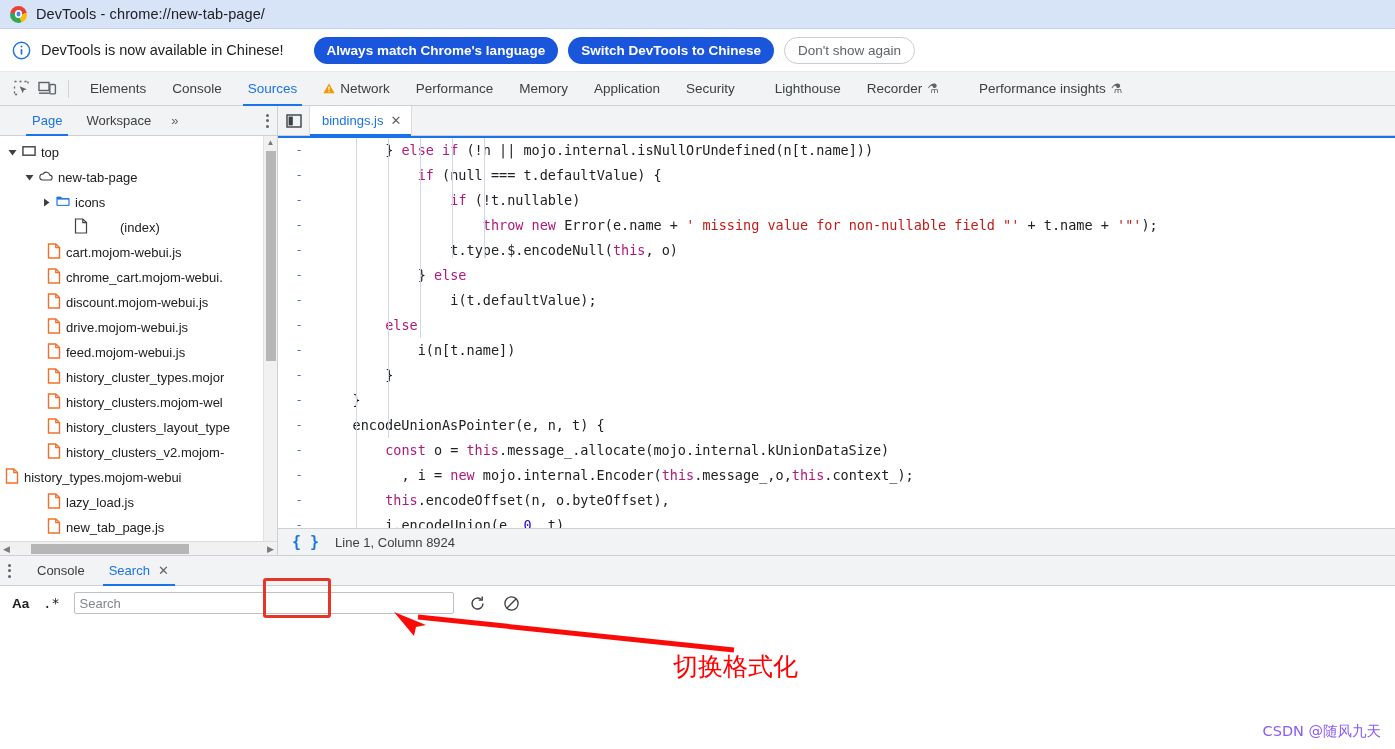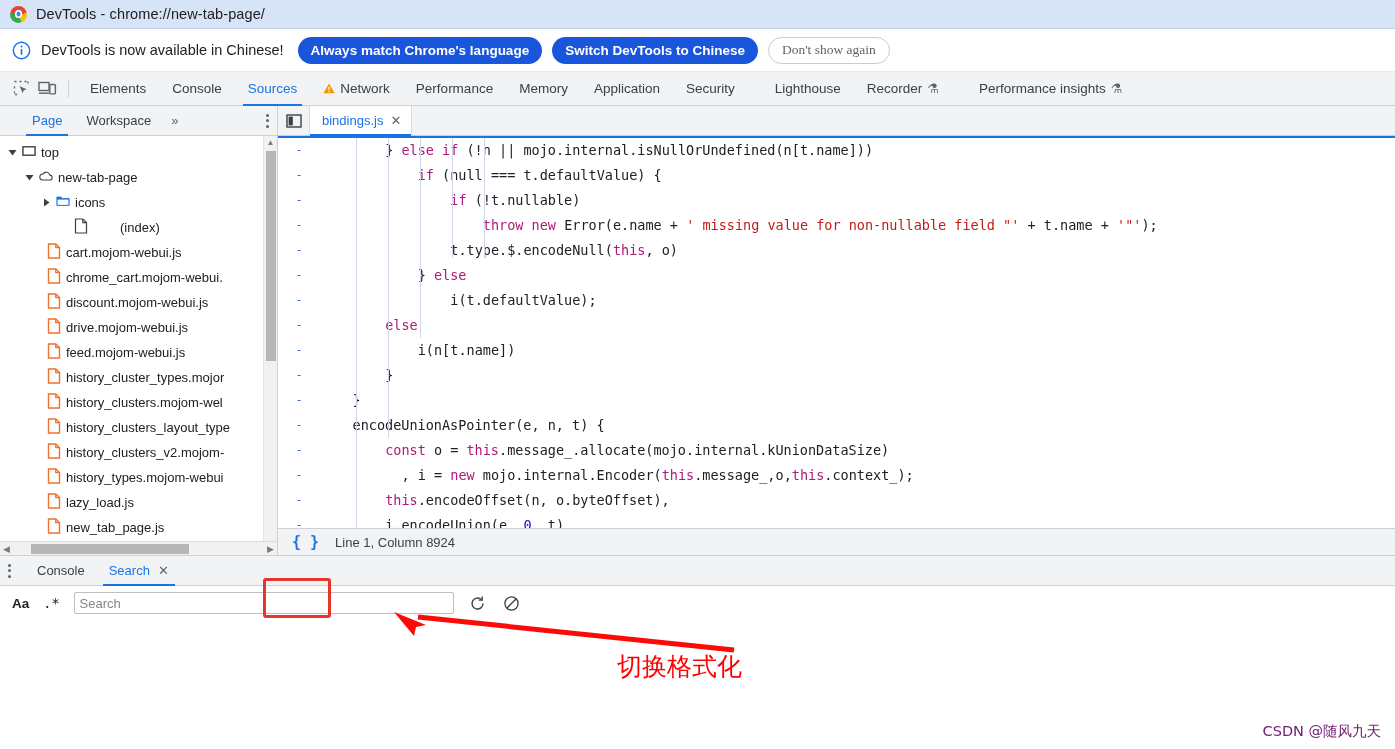--- a/index.html
+++ b/index.html
@@ -28,30 +28,30 @@
     border-radius:50%; background:#4285f4; box-shadow:0 0 0 1.6px #fff inset;
   }
   .title-text { font-size:14.5px; color:#202124; letter-spacing:.1px;}
 
   
   .banner {
     height:43px; background:#fff; display:flex; align-items:center;
     padding:0 12px; gap:10px; border-bottom:1px solid #e8eaed;
   }
   .info-icon { width:19px;height:19px;flex:none; }
-  .banner-msg { font-size:14.5px; color:#202124; margin-right:4px; }
+  .banner-msg { font-size:14.5px; color:#202124; margin-right:20px; }
   .btn-primary{
     background:#1a56db; color:#fff; border:none; border-radius:16px;
     height:27px; padding:0 13px; font-size:13.5px; font-weight:700;
     font-family:"Liberation Sans", sans-serif; cursor:pointer; white-space:nowrap;
   }
   .btn-ghost{
     background:#fff; color:#5f6368; border:1px solid #c9ccd1; border-radius:16px;
     height:27px; padding:0 13px; font-size:13.5px;
-    font-family:Liberation Serif, serif; cursor:pointer; white-space:nowrap;
+    font-family:Liberation Sans, sans-serif; cursor:pointer; white-space:nowrap;
   }
 
   
   .dt-toolbar{
     height:34px; background:#f1f3f4; display:flex; align-items:center;
     border-bottom:1px solid #cdd1d5; padding-left:8px;
   }
   .tb-icon{ width:26px;height:26px; display:flex;align-items:center;justify-content:center;
     cursor:pointer; flex:none; }
   .tb-sep{ width:1px;height:18px;background:#d0d3d7;margin:0 8px; flex:none;}
@@ -181,26 +181,26 @@
     width:380px;height:22px;border:1px solid #bdc1c6;border-radius:2px;
     font-size:13px;padding:0 5px;color:#202124;font-family:"Liberation Sans",sans-serif;
     outline:none; background:#fff;
   }
   .search-input::placeholder{ color:#80868b; }
   .sicon{ width:20px;height:20px;cursor:pointer;display:flex;align-items:center;justify-content:center;}
 
   
   .annot-arrow{ position:absolute; left:390px; top:608px; z-index:45; pointer-events:none;}
   .annot-text{
-    position:absolute; left:617px; top:650px; z-index:45;
+    position:absolute; left:673px; top:650px; z-index:45;
     color:#ff0000; font-size:25px; font-family:"DejaVu Sans", sans-serif;
     pointer-events:none; white-space:nowrap;
   }
   .watermark{
-    position:absolute; right:14px; bottom:8px; color:#701a75; font-size:14.5px;
+    position:absolute; right:14px; bottom:8px; color:#8b5cf6; font-size:14.5px;
     font-family:"DejaVu Sans", sans-serif; z-index:30;
   }
   .bottom-blank{ background:#fff; height:61px; }
 
   
   .tree-vscroll{
     position:absolute; right:0; top:0; width:14px; bottom:0; background:#f1f1f1;
     border-left:1px solid #e3e3e3;
   }
   .tvs-up{ height:13px; display:flex;align-items:center;justify-content:center;font-size:8px;color:#7a7a7a;}
@@ -412,21 +412,21 @@
             <span class="tlabel">history_clusters_layout_type</span>
           </div>
           <div class="trow" style="padding-left: 42px;">
             <span><span class="tri spacer"></span></span>
             <span><svg class="ficon" viewBox="0 0 13 16">
                 <path d="M1 1h7.3L12 4.6V15H1z" fill="#fff" stroke="#f0712c" stroke-width="1.4"></path>
                 <path d="M8.3 1v3.6H12" fill="none" stroke="#f0712c" stroke-width="1.4"></path>
               </svg></span>
             <span class="tlabel">history_clusters_v2.mojom-</span>
           </div>
-          <div class="trow" style="padding-left: 42px;">
+          <div class="trow" style="">
             <span><span class="tri spacer"></span></span>
             <span><svg class="ficon" viewBox="0 0 13 16">
                 <path d="M1 1h7.3L12 4.6V15H1z" fill="#fff" stroke="#f0712c" stroke-width="1.4"></path>
                 <path d="M8.3 1v3.6H12" fill="none" stroke="#f0712c" stroke-width="1.4"></path>
               </svg></span>
             <span class="tlabel">history_types.mojom-webui</span>
           </div>
           <div class="trow" style="padding-left: 42px;">
             <span><span class="tri spacer"></span></span>
             <span><svg class="ficon" viewBox="0 0 13 16">

